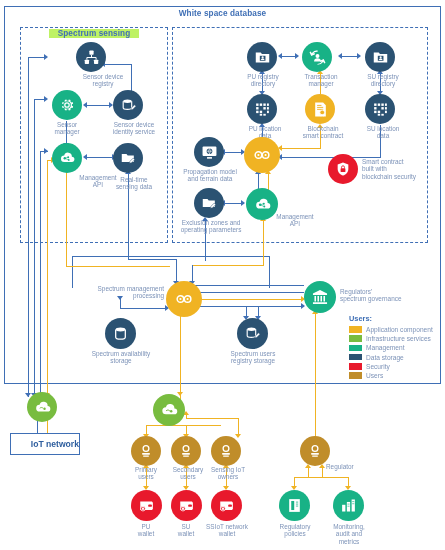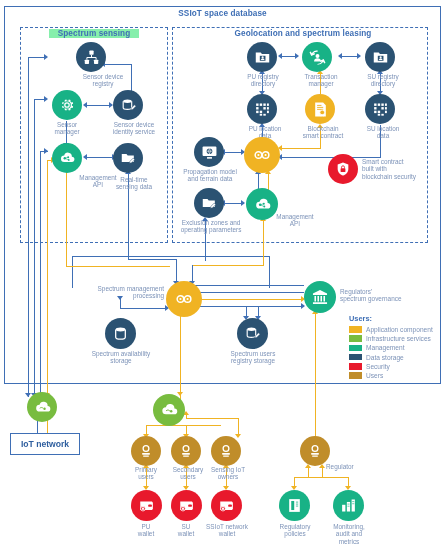--- a/index.html
+++ b/index.html
@@ -34,43 +34,42 @@
   .arw.u{border-left:3px solid transparent;border-right:3px solid transparent;border-bottom:4px solid #3f6fb5;}
   .arw.l{border-top:3px solid transparent;border-bottom:3px solid transparent;border-right:4px solid #3f6fb5;}
   .arw.r{border-top:3px solid transparent;border-bottom:3px solid transparent;border-left:4px solid #3f6fb5;}
   .arw.yd{border-left:3px solid transparent;border-right:3px solid transparent;border-top:4px solid #f0b323;}
   .arw.yu{border-left:3px solid transparent;border-right:3px solid transparent;border-bottom:4px solid #f0b323;}
   .arw.yl{border-top:3px solid transparent;border-bottom:3px solid transparent;border-right:4px solid #f0b323;}
   .arw.yr{border-top:3px solid transparent;border-bottom:3px solid transparent;border-left:4px solid #f0b323;}
 
   
   #iot-network-box{position:absolute;border:1.4px solid #3f6fb5;box-sizing:border-box;
-      display:flex;align-items:center;justify-content:center;background:#fff;}
+      display:flex;align-items:center;justify-content:flex-end;background:#fff;}
   #iot-network-box span{color:#2e5e9e;font-weight:bold;font-size:8.6px;}
 
   
   #legend{position:absolute;}
   #legend .lg-title{color:#3f6fb5;font-weight:bold;font-size:7.4px;margin-bottom:3px;}
   .lg-row{display:flex;align-items:center;margin-bottom:2.2px;}
   .lg-sw{width:13px;height:6.5px;margin-right:4px;flex:none;}
   .lg-tx{color:#7d93b8;font-size:6.6px;line-height:7px;white-space:nowrap;}
 </style>
 </head>
 <body>
 
 <div id="stage">
 
   <div class="box-solid" style="left:4px;top:6px;width:437px;height:378px;"></div>
-  <div class="grp-title" style="left:160px;top:9px;width:125px;background:#fff;">SSIoT space database</div>
+  <div class="grp-title" style="left:160px;top:9px;width:125px;background:#fff;">White space database</div>
 
   <div class="box-dashed" style="left:20px;top:27px;width:148px;height:216px;"></div>
-  <div class="grp-title" style="left:49px;top:29px;width:90px;background:#86efac;">Spectrum sensing</div>
+  <div class="grp-title" style="left:49px;top:29px;width:90px;background:#bef264;">Spectrum sensing</div>
 
   <div class="box-dashed" style="left:172px;top:27px;width:256px;height:216px;"></div>
-  <div class="grp-title" style="left:228px;top:29px;width:150px;background:#fff;">Geolocation and spectrum leasing</div>
 
   <div class="box-solid" style="left:72px;top:256px;width:198px;height:32px;border-bottom:none;"></div>
 
   <div class="line vline" style="left:131px;top:64px;height:35px;"></div>
   <div class="line hline" style="left:104px;top:64px;width:28px;"></div>
   <div class="arw d" style="left:128px;top:97px;"></div>
   <div class="arw l" style="left:101px;top:61px;"></div>
 
   <div class="line hline" style="left:86px;top:105px;width:26px;"></div>
   <div class="arw l" style="left:83px;top:102px;"></div>

